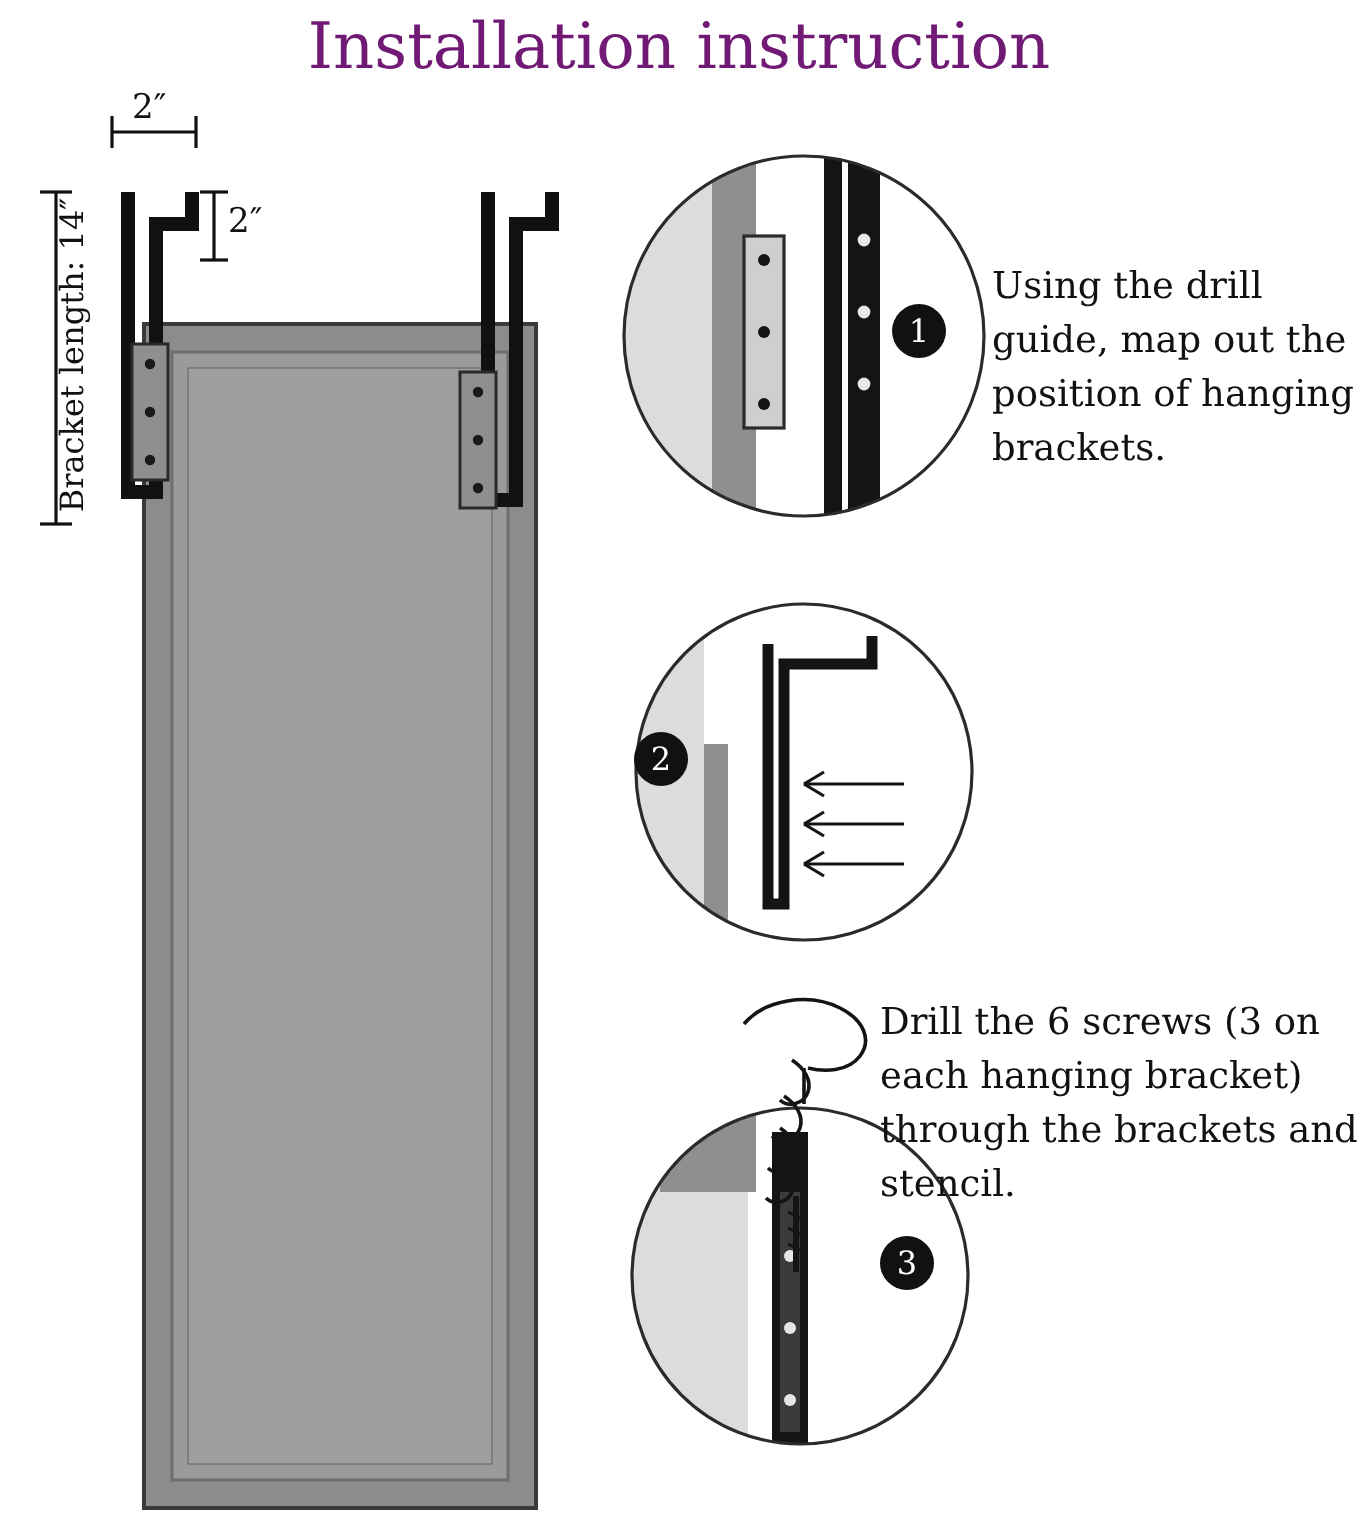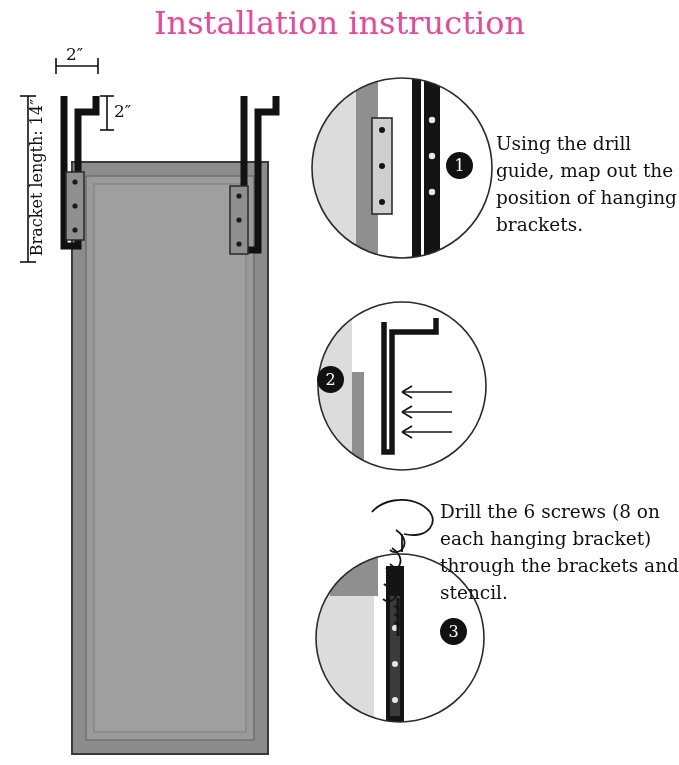--- a/index.html
+++ b/index.html
@@ -21,21 +21,21 @@
   
   #title {
     position: absolute;
     left: 0;
     top: 4px;
     width: 679px;
     text-align: center;
     font-family: "DejaVu Serif", serif;
     font-size: 32px;
     letter-spacing: 0px;
-    color: #ec4899;
+    color: #701a75;
     white-space: nowrap;
   }
   
   .dim-label {
     position: absolute;
     font-family: "DejaVu Serif", serif;
     font-size: 17px;
     color: #111111;
     white-space: nowrap;
   }
@@ -214,19 +214,19 @@
       <line x1="398" y1="598" x2="398" y2="636" stroke-width="3"></line>
       <path d="M394 606 L402 610 M394 614 L402 618 M394 622 L402 626" stroke-width="1.4"></path>
     </g>
   </svg>
 
   <div class="dim-label" id="label-top-2">2″</div>
   <div class="dim-label" id="label-inner-2">2″</div>
   <div class="dim-label" id="label-bracket-length">Bracket length: 14″</div>
 
   <div class="instr" id="instr1">Using the drill guide, map out the position of hanging brackets.</div>
-  <div class="instr" id="instr3">Drill the 6 screws (8 on each hanging bracket) through the brackets and stencil.</div>
+  <div class="instr" id="instr3">Drill the 6 screws (3 on each hanging bracket) through the brackets and stencil.</div>
 
   <div class="badge" id="badge1">1</div>
   <div class="badge" id="badge2">2</div>
   <div class="badge" id="badge3">3</div>
 
 </div>
 
 </body></html>

